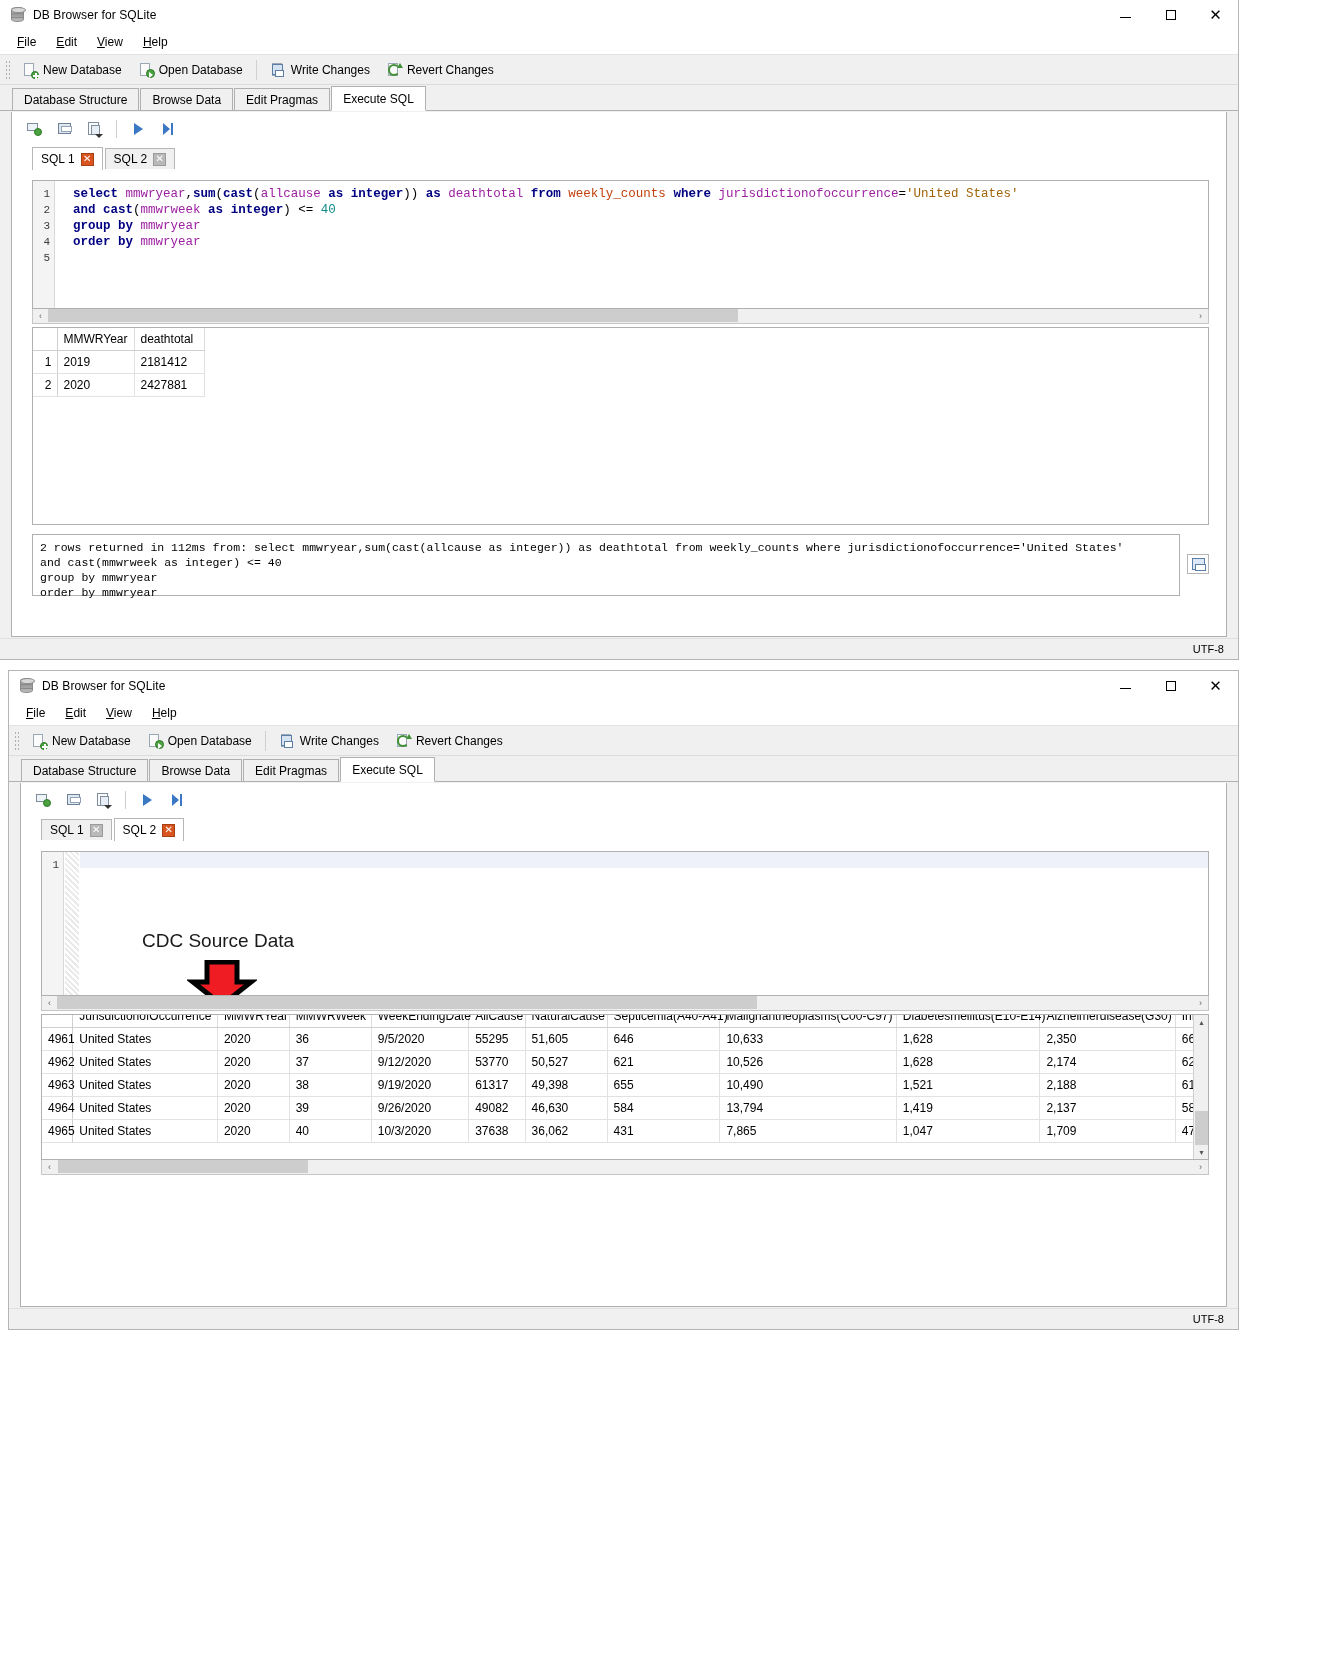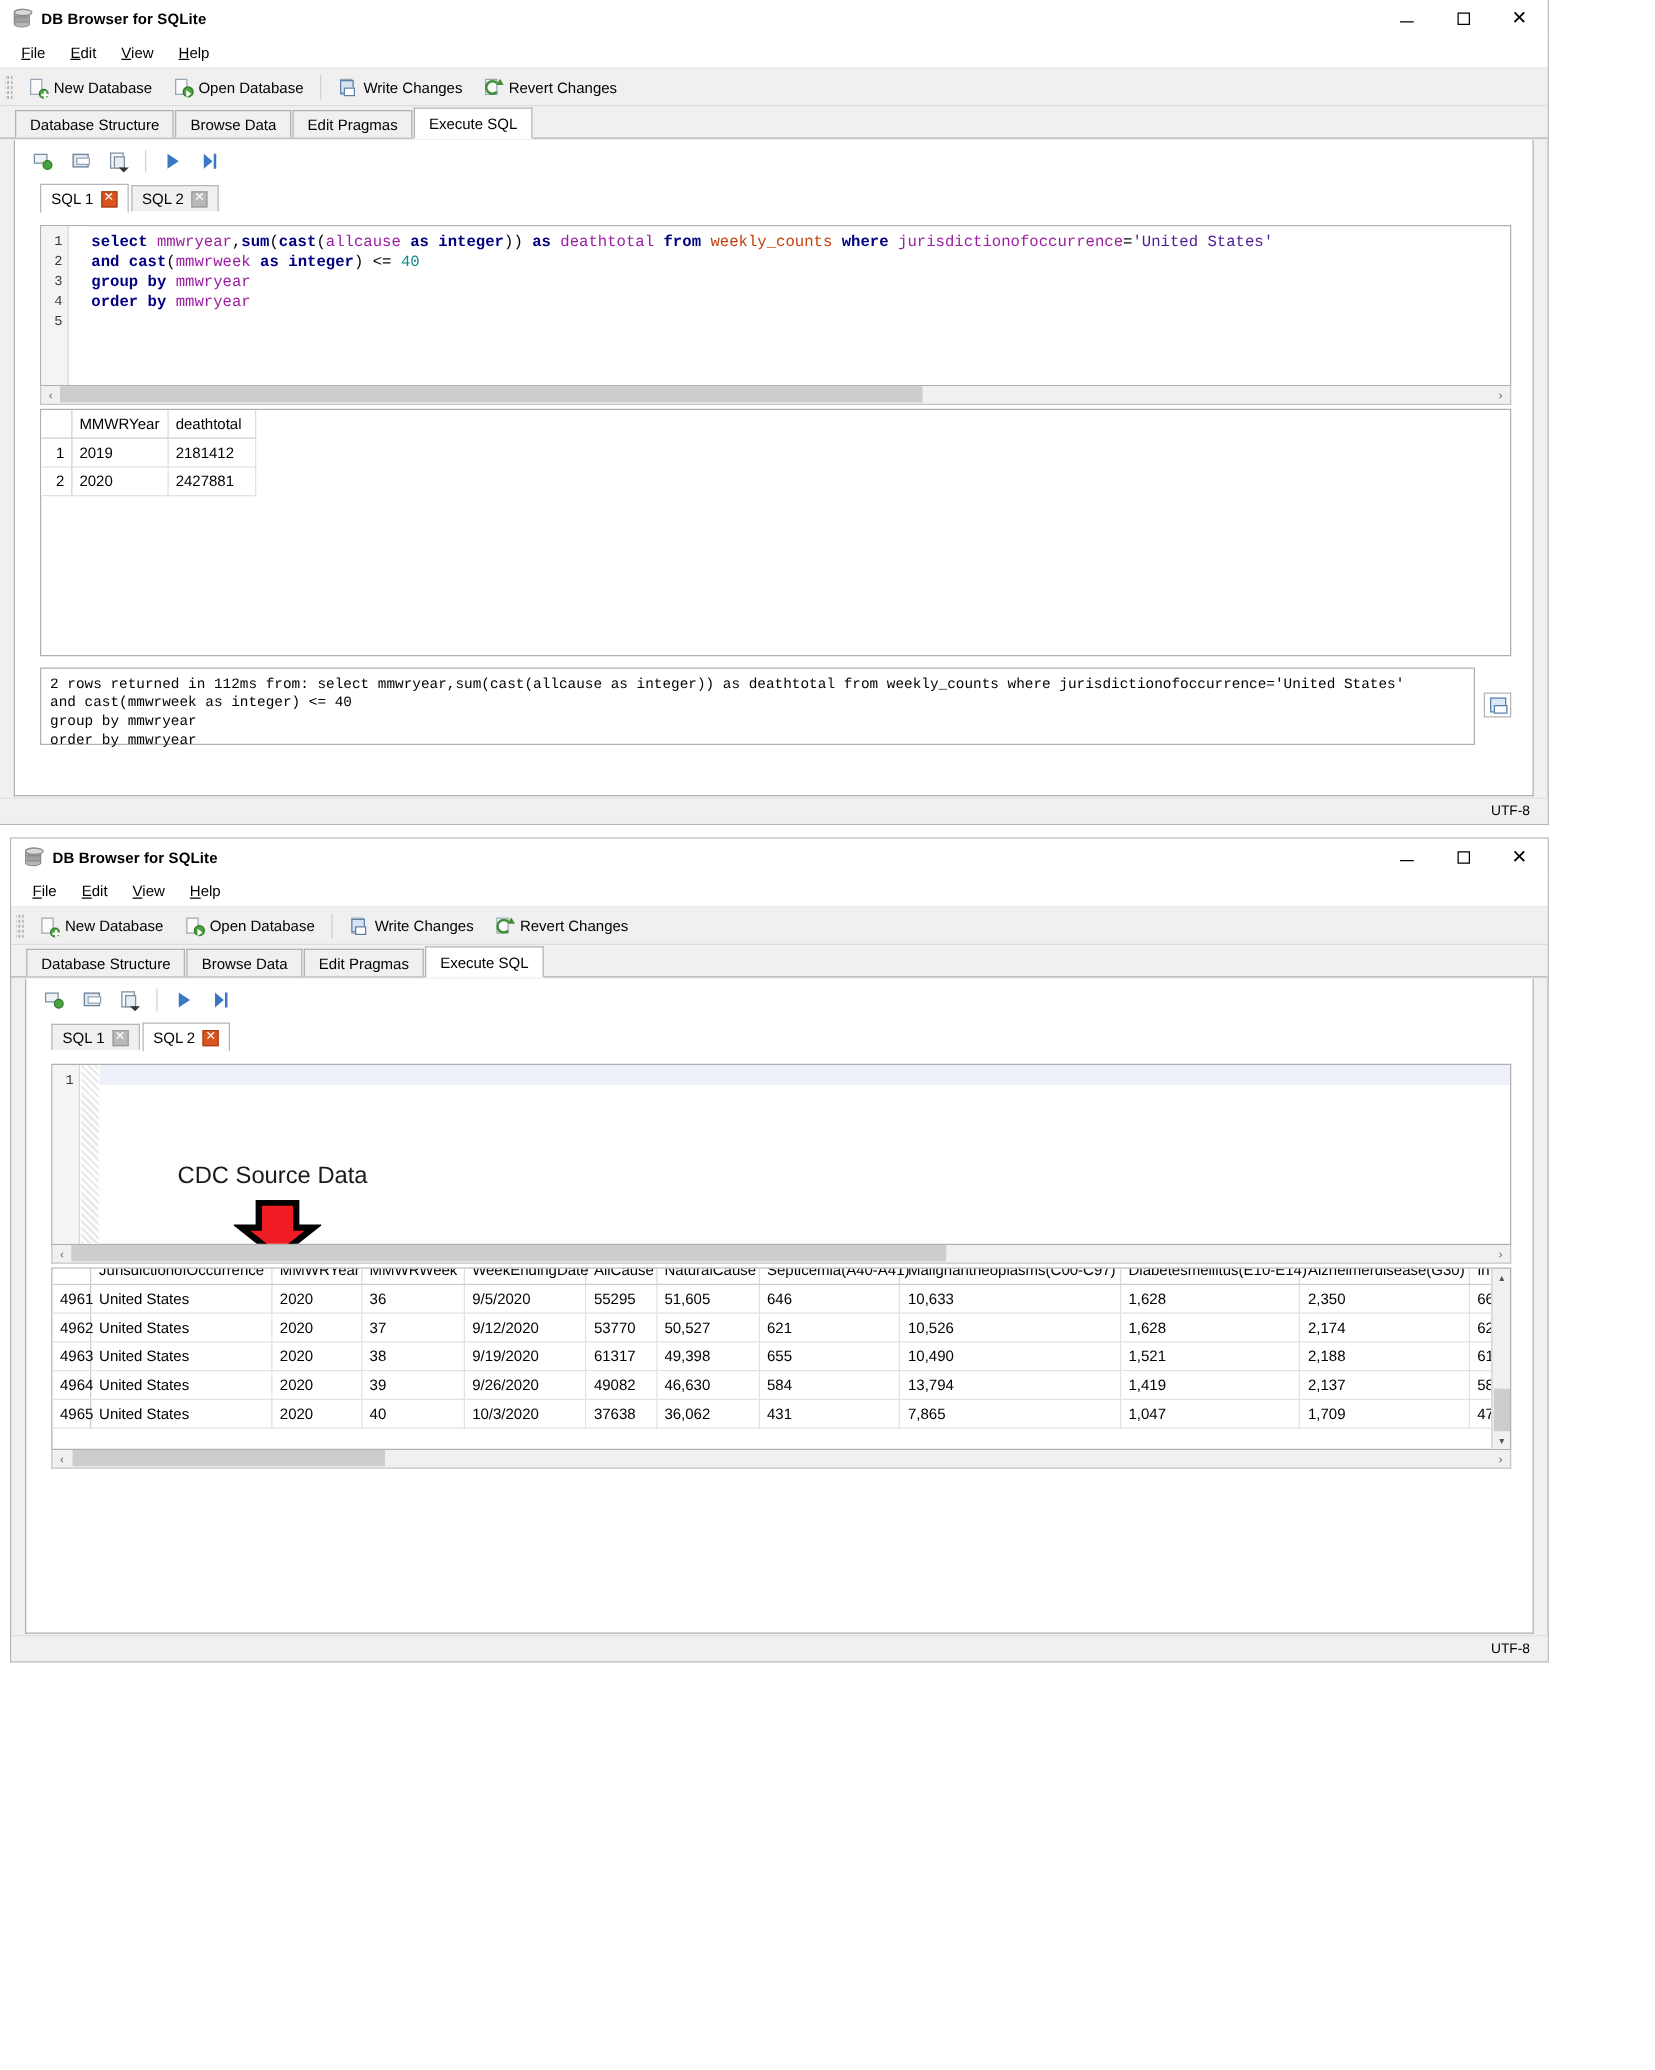--- a/index.html
+++ b/index.html
@@ -38,21 +38,21 @@
   }
   .db-cyl::before {
     content: ""; position: absolute; left: -1px; top: -1px; width: 13px; height: 4px;
     background: #d8d8d8; border: 1px solid #8a8a8a; border-radius: 50%;
   }
   .db-cyl::after {
     content: ""; position: absolute; left: 0px; top: 5px; width: 11px; height: 1px;
     background: #8a8a8a; box-shadow: 0 4px 0 #8a8a8a;
   }
   .title-text {
-    font-size: 12px; color: #000; letter-spacing: .1px; font-weight: bold;
+    font-size: 12px; color: #000; letter-spacing: .1px;
   }
   .win-controls { margin-left: auto; display: flex; height: 30px; }
   .wc {
     width: 45px; height: 30px; display: flex; align-items: center; justify-content: center;
     font-size: 12px; color: #000; font-family: "DejaVu Sans", sans-serif;
   }
   .wc .min-glyph { display:block; width:11px; height:1px; background:#000; margin-top:6px;}
   .wc .max-glyph { display:block; width:10px; height:10px; border:1px solid #000;}
   .wc .close-glyph { font-size: 15px; line-height: 1; font-family:"Liberation Sans",sans-serif;}
 
@@ -192,21 +192,21 @@
   .gutter-fold {
     position:absolute; left:23px; top:0; bottom:0; width:14px; background:#fff;
   }
   .code {
     position:absolute; left:40px; top:5px; right:0;
     font-size:12.5px; line-height:16px; white-space:pre; color:#000;
   }
   .k { color:#000080; font-weight:bold; }
   .id { color:#9b1fa0; }
   .tbl { color:#c2410c; }
-  .str { color:#4c1d95;text-align:right; }
+  .str { color:#a16207;text-align:right; }
   .num { color:#0e8a8a; }
   .p  { color:#000; }
 
   
   .hscroll {
     height:15px; background:#f0f0f0; border:1px solid #c6c6c6; border-top:none;
     display:flex; align-items:center; position:relative;
   }
   .hs-arrow { width:15px; height:13px; display:flex; align-items:center; justify-content:center; font-size:9px; color:#606060;}
   .hs-thumb { position:absolute; height:13px; background:#cdcdcd; top:0; }

